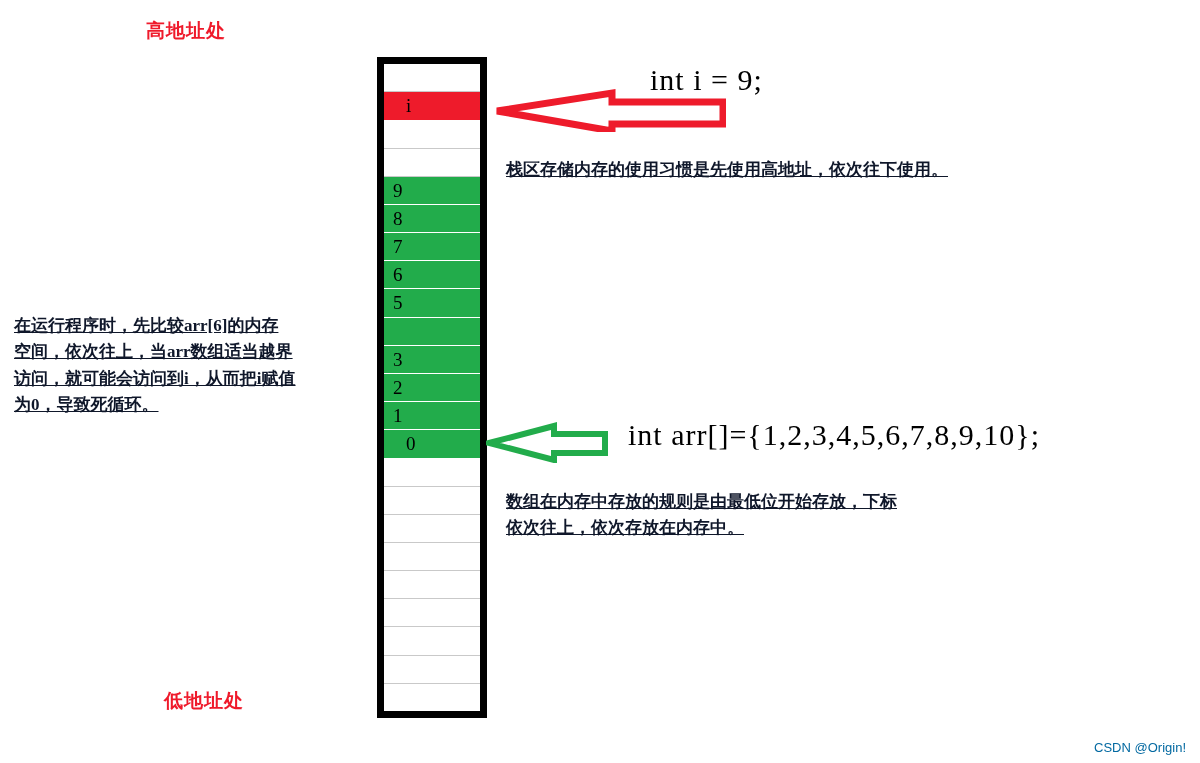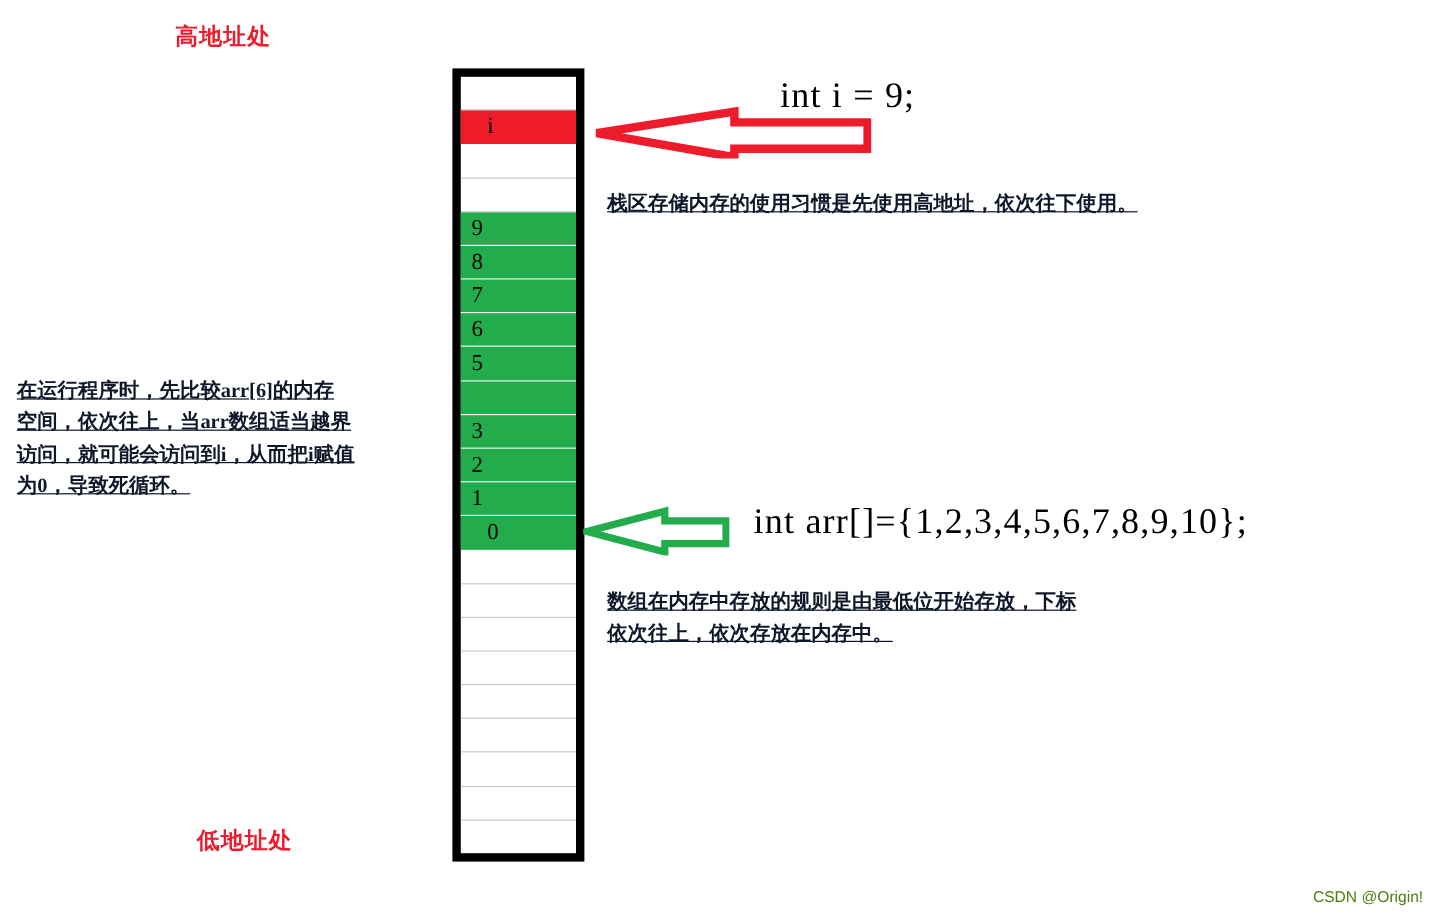--- a/index.html
+++ b/index.html
@@ -99,21 +99,21 @@
   #note-array  { left: 506px; top: 489px; }
   #note-left   { left: 14px;  top: 313px; width: 360px; }
 
   
   #watermark {
     position: absolute;
     right: 14px;
     bottom: 8px;
     font-family: "Liberation Sans", "DejaVu Sans", sans-serif;
     font-size: 13px;
-    color: #4d7c0f;
+    color: #0369a1;
     white-space: nowrap;
   }
 </style>
 </head>
 <body>
 
 <div class="addr-label" id="high-addr">高地址处</div>
 
 <div class="addr-label" id="low-addr">低地址处</div>
 

